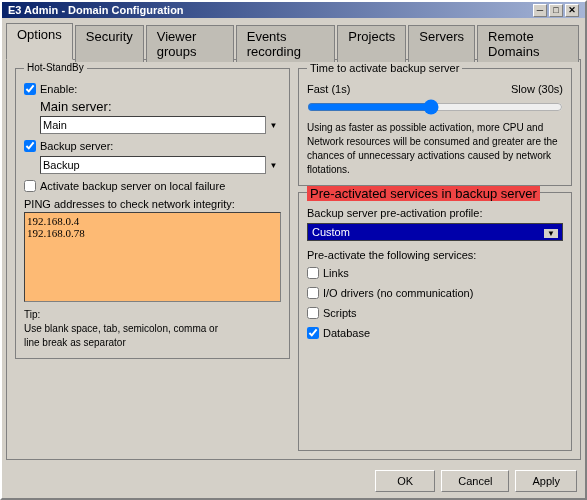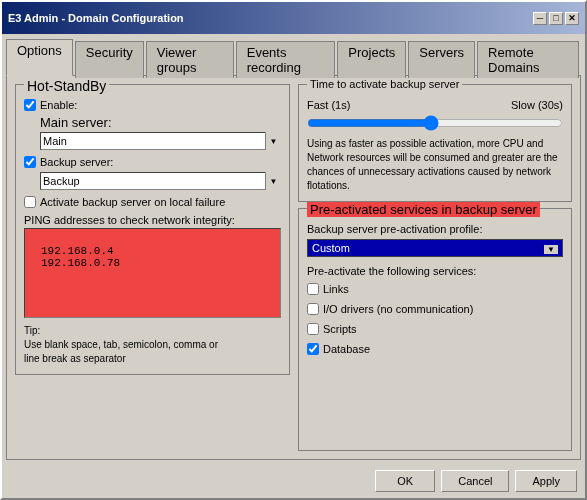--- a/index.html
+++ b/index.html
@@ -23,21 +23,21 @@
     }
     .title-bar {
       background: linear-gradient(to right, #0a246a, #a6b5d7);
       color: white;
       padding: 3px 6px;
       font-size: 11px;
       font-weight: bold;
       display: flex;
       align-items: center;
       justify-content: space-between;
-      height: 32px;
+      height: 16px;
     }
     .title-bar-buttons {
       display: flex;
       gap: 2px;
     }
     .title-btn {
       width: 14px;
       height: 13px;
       background: #d4d0c8;
       border: 1px solid #808080;
@@ -103,21 +103,21 @@
       padding: 8px;
       padding-top: 14px;
       position: relative;
     }
     .hotstandby-label {
       position: absolute;
       top: -7px;
       left: 8px;
       background: #d4d0c8;
       padding: 0 3px;
-      font-size: 14px;
+      font-size: 10px;
     }
     .checkbox-row {
       display: flex;
       align-items: center;
       gap: 4px;
       margin-bottom: 4px;
     }
     input[type="checkbox"] {
       width: 12px;
       height: 12px;
@@ -163,24 +163,24 @@
       pointer-events: none;
       font-size: 8px;
     }
     textarea {
       width: 100%;
       height: 100px;
       resize: none;
       border: 1px solid #808080;
       border-top-color: #404040;
       border-left-color: #404040;
-      background: #ef4444;
-      font-size: 11px;
-      font-family: Liberation Mono, monospace;
-      padding: 16px;
+      background: #fdba74;
+      font-size: 11px;
+      font-family: Liberation Serif, serif;
+      padding: 2px;
     }
     .tip-text {
       font-size: 10px;
       color: #000;
       margin-top: 4px;
       line-height: 1.4;
     }
     .time-group {
       border: 1px solid #808080;
       padding: 8px;

